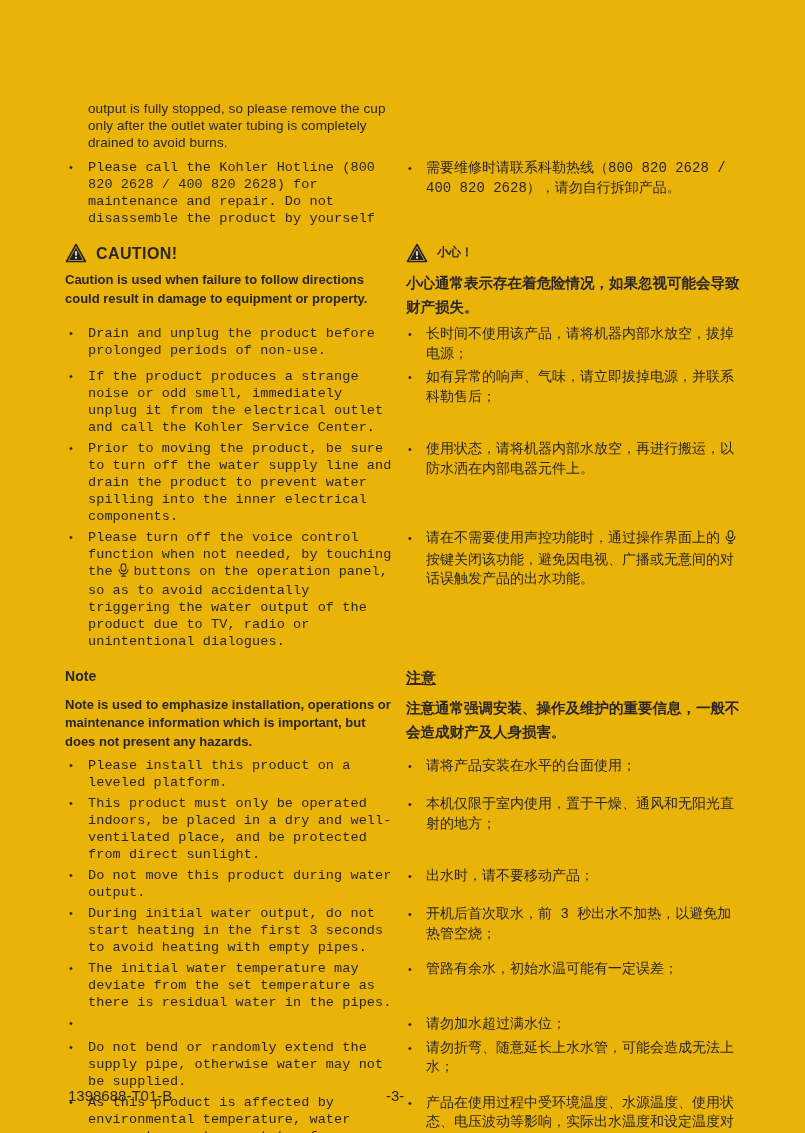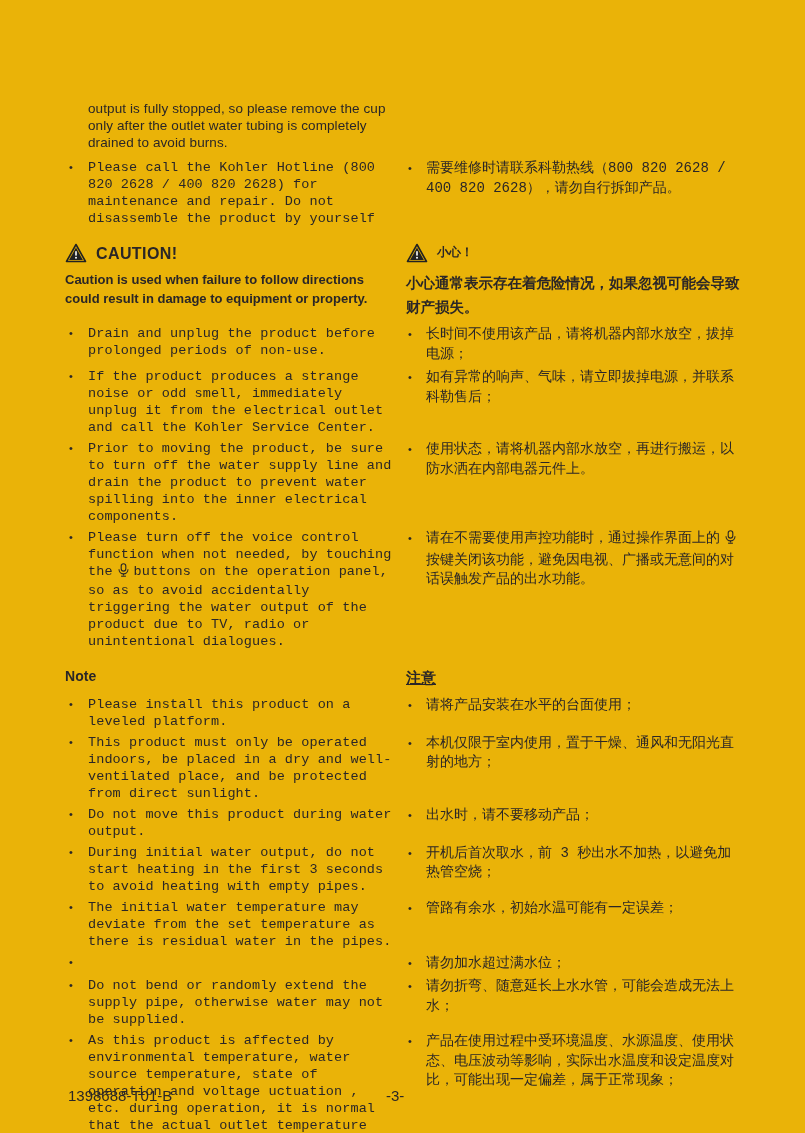--- a/index.html
+++ b/index.html
@@ -140,20 +140,24 @@
             <line x1="3.1" y1="13.2" x2="7.9" y2="13.2" stroke="#2a2627" stroke-width="1.1"></line>
           </svg></span><span>按键关闭该功能，避免因电视、广播或无意间的对话误触发产品的出水功能。</span></span>
       </div>
     </div>
 
     <div class="row subhead-row mb8">
       <div class="cell en">Note</div>
       <div class="cell zh">注意</div>
     </div>
 
+    <div class="row bold-row mb6">
+      <div class="cell en">Note is used to emphasize installation, operations or maintenance information which is important, but does not present any hazards.</div>
+      <div class="cell zh">注意通常强调安装、操作及维护的重要信息，一般不会造成财产及人身损害。</div>
+    </div>
 
     <div class="row bullet-row mb4">
       <div class="cell en">
         <span class="marker">•</span>
         <span class="txt">Please install this product on a leveled platform.</span>
       </div>
       <div class="cell zh">
         <span class="marker">•</span>
         <span class="txt">请将产品安装在水平的台面使用；</span>
       </div>

